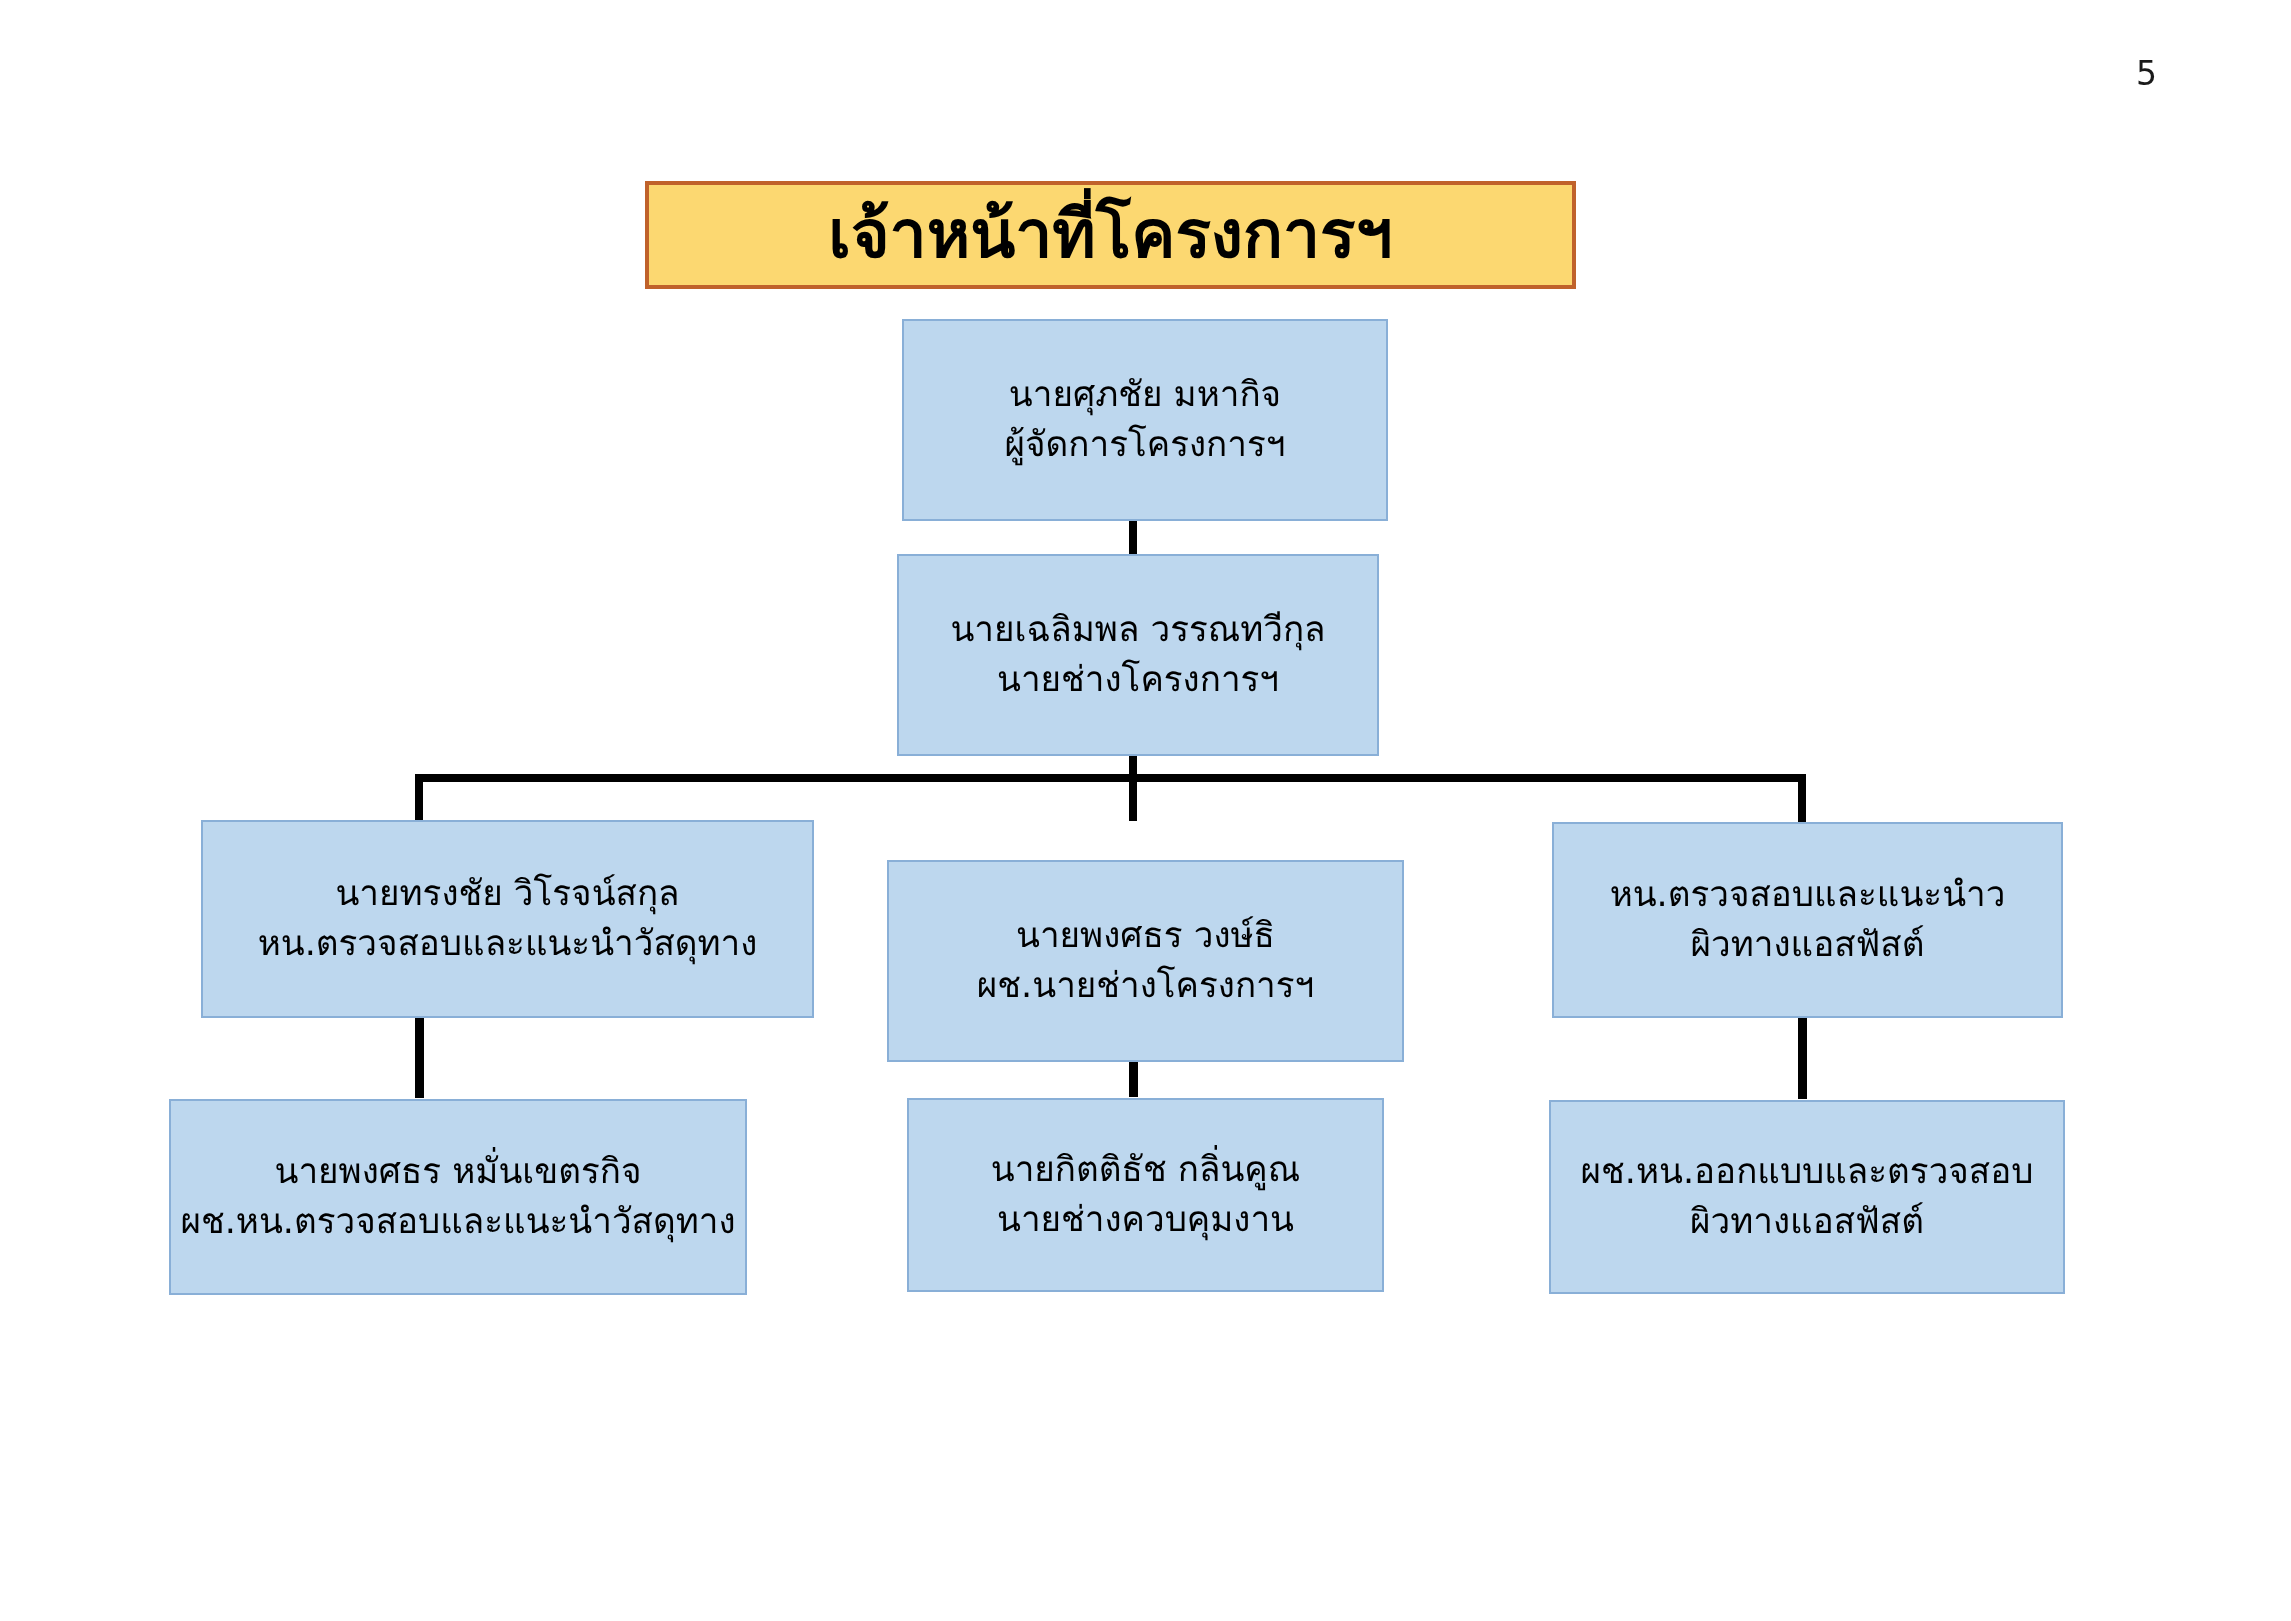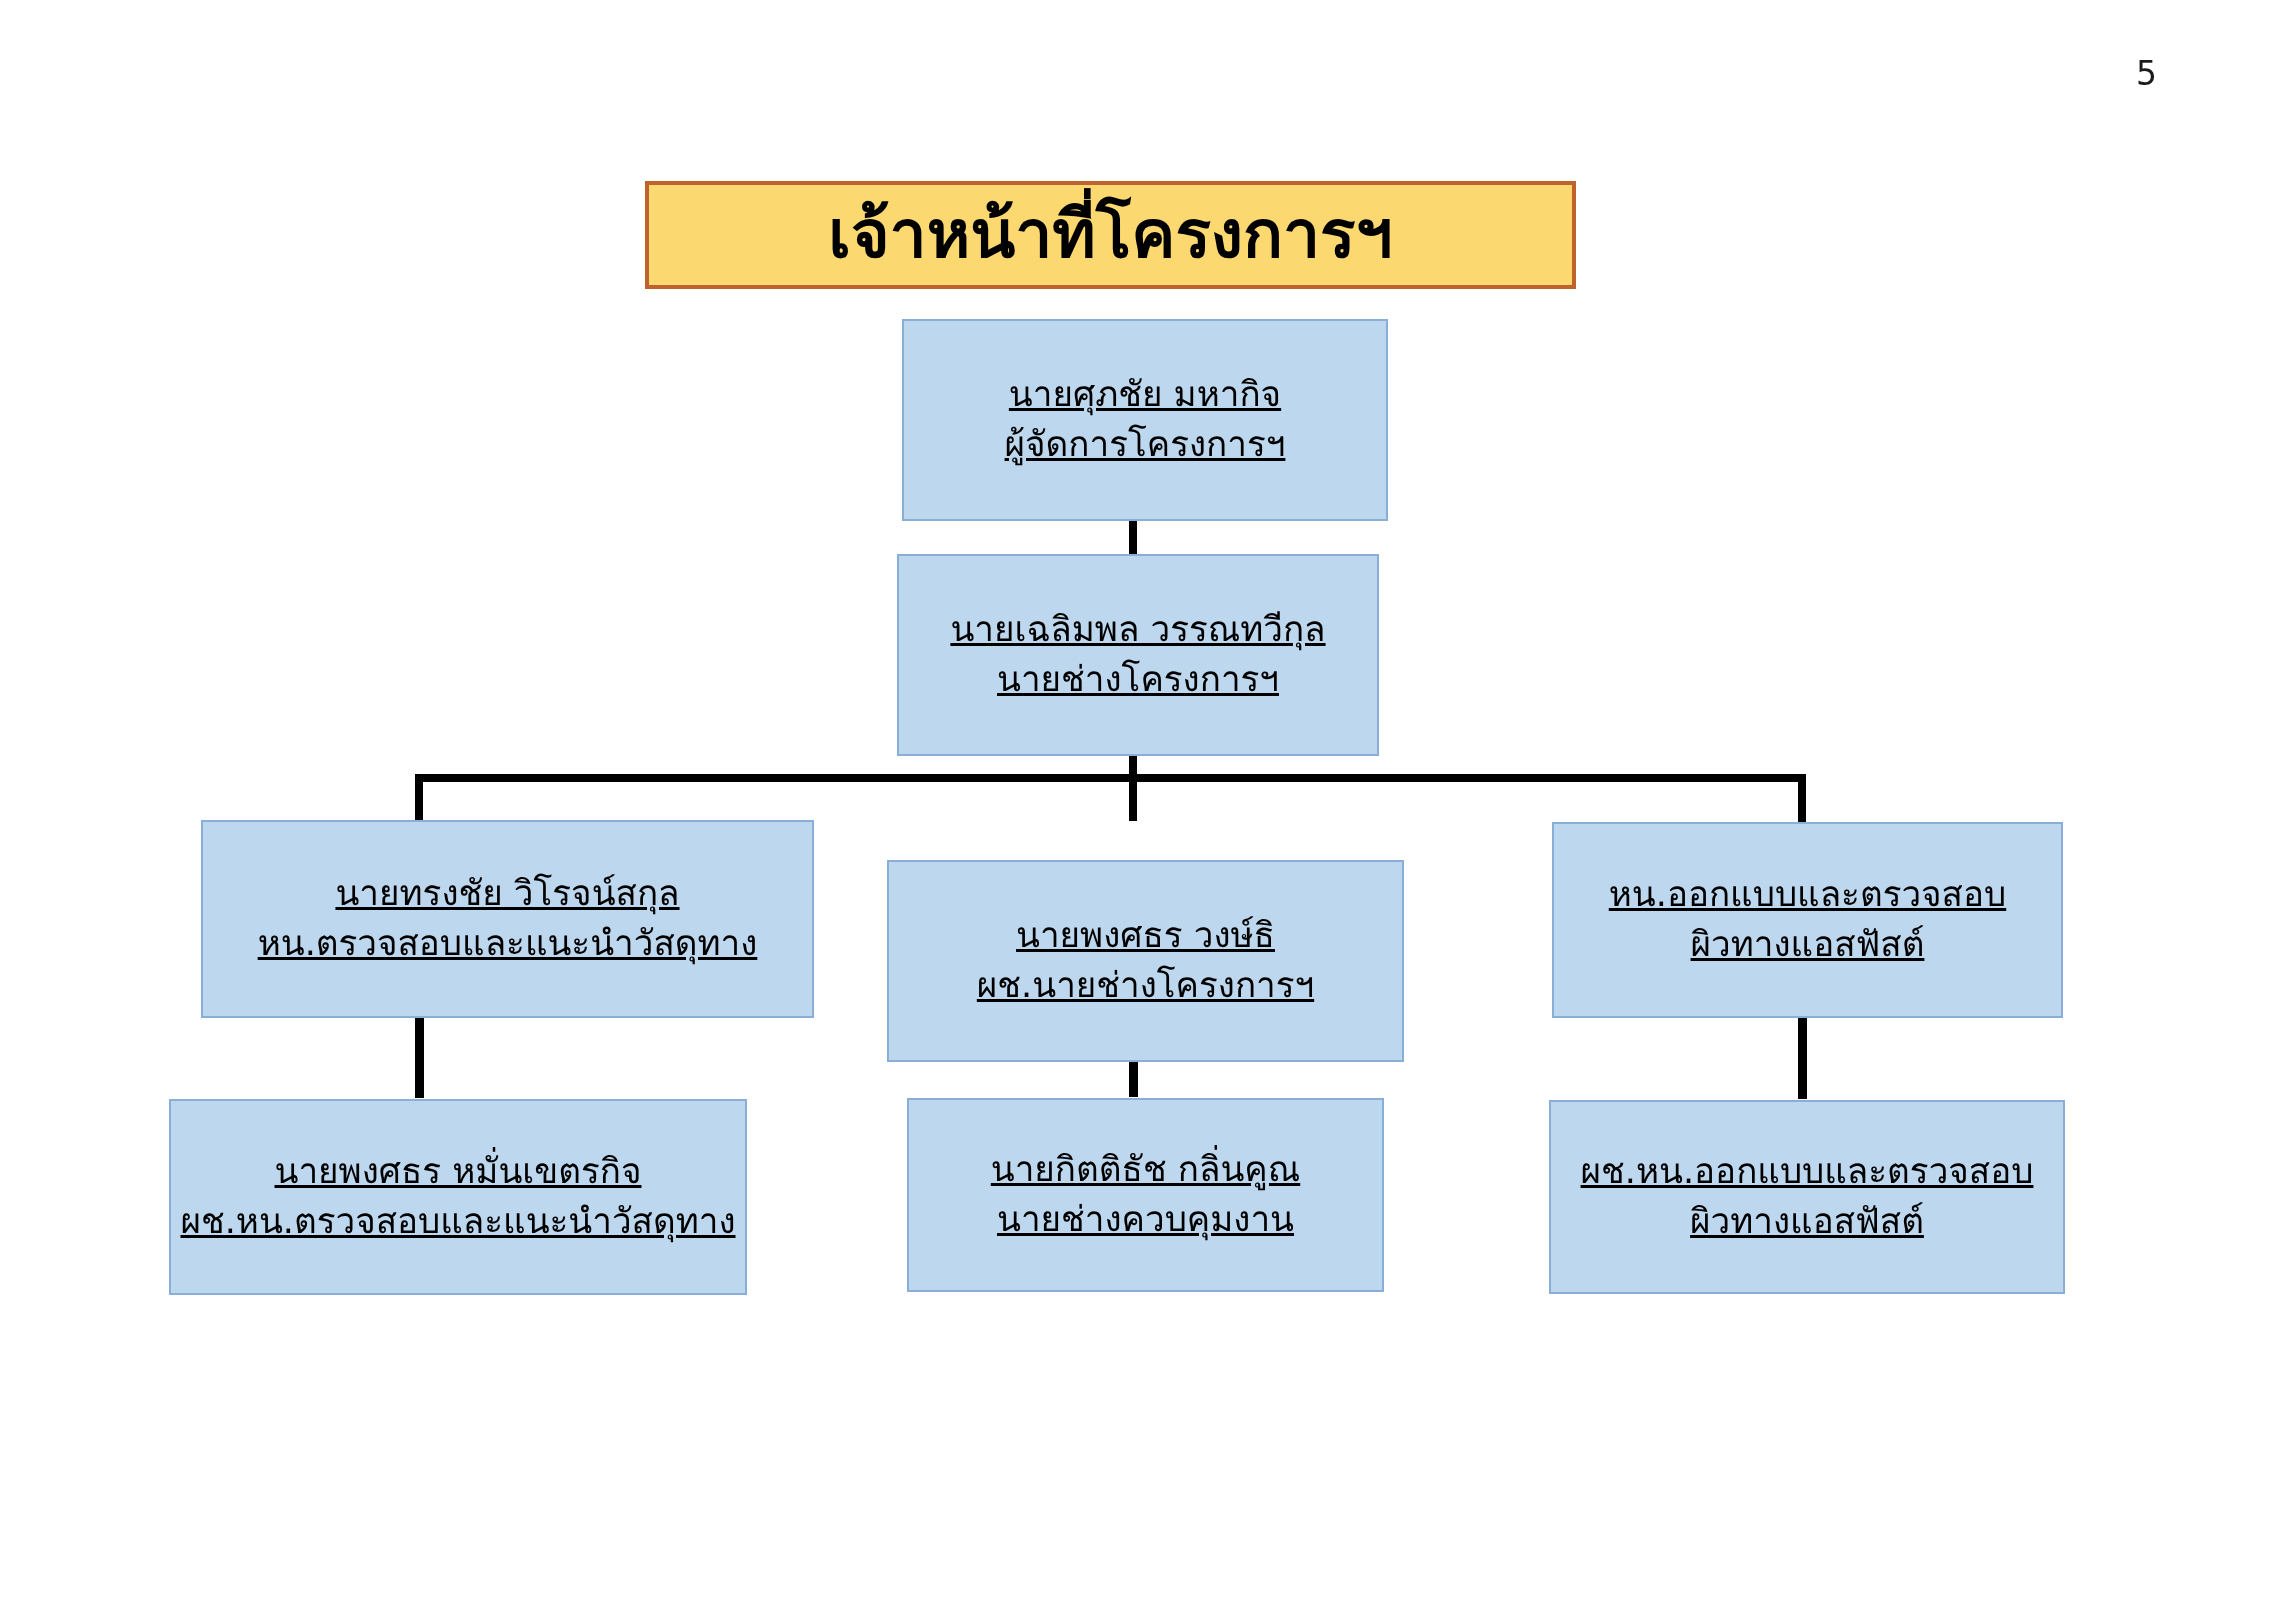--- a/index.html
+++ b/index.html
@@ -48,21 +48,20 @@
     box-sizing: border-box;
     background: var(--node-fill, #BDD7EE);
     border: 2px solid var(--node-border, #89AFD7);
     display: flex;
     flex-direction: column;
     align-items: center;
     justify-content: center;
     text-align: center;
     font-size: 35px;
     line-height: 1.42;
-    text-decoration: underline;
   }
   .node .line { white-space: nowrap; }
   .conn {
     position: absolute;
     background: var(--connector, #000000);
   }
   
   .n-manager            { left: 902px;  top: 319px;  width: 486px; height: 202px; }
   .n-engineer           { left: 897px;  top: 554px;  width: 482px; height: 202px; }
   .n-materials-head     { left: 201px;  top: 820px;  width: 613px; height: 198px; }
@@ -115,21 +114,21 @@
     <div class="line">นายทรงชัย วิโรจน์สกุล</div>
     <div class="line">หน.ตรวจสอบและแนะนำวัสดุทาง</div>
   </div>
 
   <div class="node n-assistant-engineer">
     <div class="line">นายพงศธร วงษ์ธิ</div>
     <div class="line">ผช.นายช่างโครงการฯ</div>
   </div>
 
   <div class="node n-design-head">
-    <div class="line">หน.ออกแบบและตรวจสอบ</div>
+    <div class="line">หน.ตรวจสอบและแนะนำว</div>
     <div class="line">ผิวทางแอสฟัสต์</div>
   </div>
 
   <div class="node n-materials-assist">
     <div class="line">นายพงศธร หมั่นเขตรกิจ</div>
     <div class="line">ผช.หน.ตรวจสอบและแนะนำวัสดุทาง</div>
   </div>
 
   <div class="node n-site-supervisor">
     <div class="line">นายกิตติธัช กลิ่นคูณ</div>

